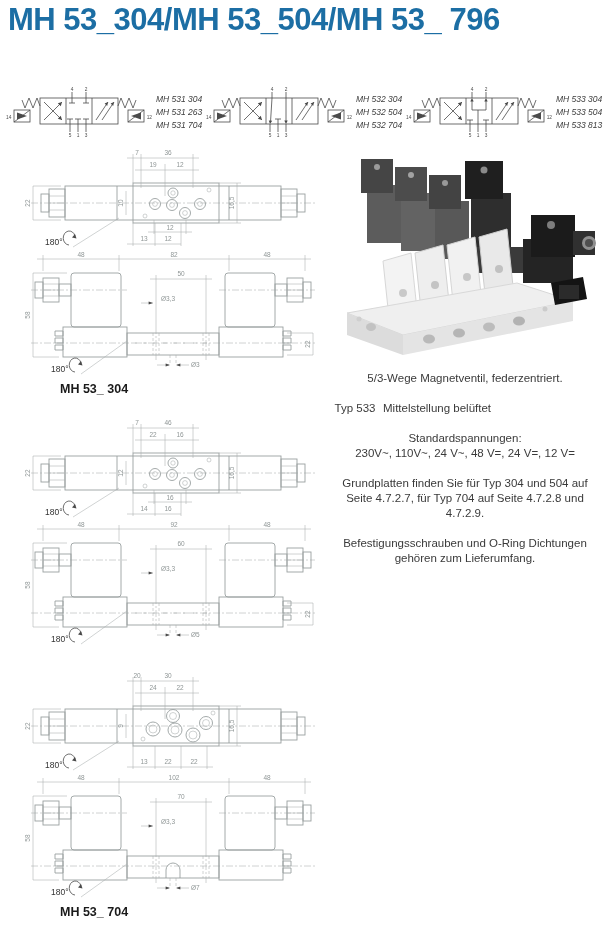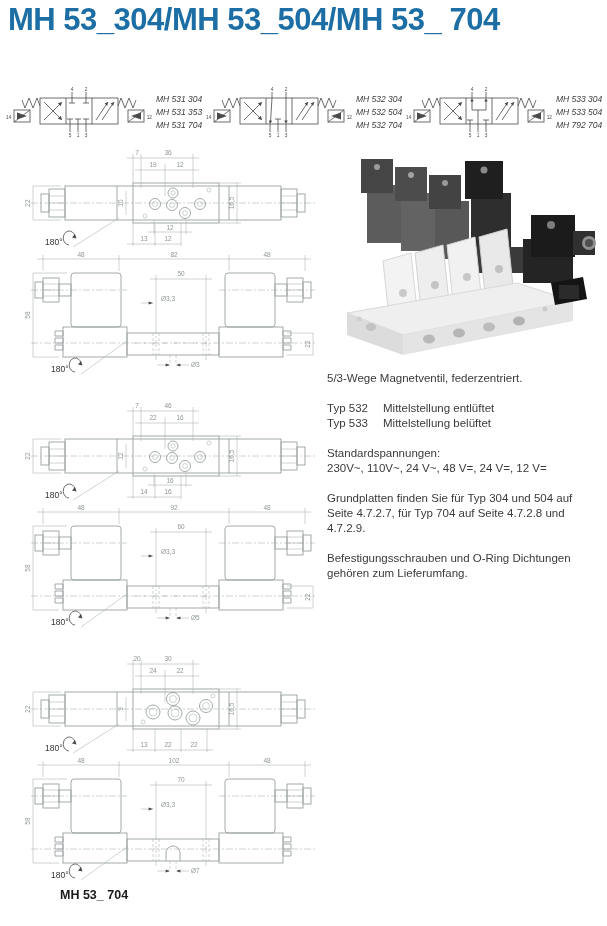--- a/index.html
+++ b/index.html
@@ -14,41 +14,41 @@
   .symbols-row{position:absolute;left:4px;top:58px;width:600px;display:flex;margin-top:28px;}
   .symbol{display:flex;align-items:center;width:200px;}
   .symbol svg{flex:0 0 auto;}
   .symbol-labels{font-size:8.5px;font-style:italic;color:#3c3c3c;line-height:13px;margin-left:2px;white-space:nowrap;}
   .left-col{position:absolute;left:22px;top:146px;width:302px;}
   .drawing{margin-bottom:20px;}
   .drawing svg{display:block;}
   .caption{font-size:12.5px;font-weight:700;color:#1a1a1a;margin:3px 0 0 38px;}
   .right-col{position:absolute;left:327px;top:143px;width:276px;}
   .photo{margin-left:10px;}
-  .desc{margin-top:12px;font-size:11.5px;line-height:15px;color:#3a3a3a;}
+  .desc{margin-top:12px;font-size:11.5px;line-height:15px;color:#3a3a3a;text-align:center;}
   .para{margin:0 0 15px 0;white-space:pre-line;}
   .type-table{margin:0 0 15px 0;}
   .type-row{display:flex;}
   .type-row .typ{width:56px;flex:0 0 auto;}
   
   svg text{font-family:"Liberation Sans",sans-serif;}
   .dim{font-size:6.5px;fill:#8f9696;}
   .rot{font-size:8.5px;fill:#333333;}
   .oln{stroke:#9aa0a0;stroke-width:0.9;fill:none;}
   .thin{stroke:#a8aeae;stroke-width:0.55;fill:none;}
   .dash{stroke:#a8aeae;stroke-width:0.55;fill:none;stroke-dasharray:7 2 2 2;}
   .hdash{stroke:#a8aeae;stroke-width:0.55;fill:none;stroke-dasharray:3 2;}
   .sym{stroke:#4a4a4a;stroke-width:0.8;fill:none;}
   .symf{fill:#4a4a4a;stroke:none;}
   .plab{font-size:4.8px;fill:#4a4a4a;}
 </style>
 </head>
 <body>
 
-<div class="title">MH 53_304/MH 53_504/MH 53_ 704</div>
+<div class="title">MH 53_304/MH 53_504/MH 53_ 796</div>
 
 <div class="symbols-row">
 
   <div class="symbol">
     <svg width="150" height="52" viewBox="0 0 150 52">
       <rect class="sym" x="36" y="12" width="78" height="26"></rect>
       <line class="sym" x1="62" y1="12" x2="62" y2="38"></line>
       <line class="sym" x1="88" y1="12" x2="88" y2="38"></line>
       <line class="sym" x1="68" y1="6" x2="68" y2="12"></line>
         <line class="sym" x1="82" y1="6" x2="82" y2="12"></line>
@@ -78,21 +78,21 @@
       <text class="plab" x="68" y="5" text-anchor="middle">4</text>
       <text class="plab" x="82" y="5" text-anchor="middle">2</text>
       <text class="plab" x="66" y="51" text-anchor="middle">5</text>
       <text class="plab" x="74" y="51" text-anchor="middle">1</text>
       <text class="plab" x="82" y="51" text-anchor="middle">3</text>
       <text class="plab" x="2" y="33">14</text>
       <text class="plab" x="148" y="33" text-anchor="end">12</text>
     </svg>
     <div class="symbol-labels">
       <div>MH 531 304</div>
-      <div>MH 531 353</div>
+      <div>MH 531 263</div>
       <div>MH 531 704</div>
     </div>
   </div>
 
   <div class="symbol">
     <svg width="150" height="52" viewBox="0 0 150 52">
       <rect class="sym" x="36" y="12" width="78" height="26"></rect>
       <line class="sym" x1="62" y1="12" x2="62" y2="38"></line>
       <line class="sym" x1="88" y1="12" x2="88" y2="38"></line>
       <line class="sym" x1="68" y1="6" x2="68" y2="12"></line>
@@ -172,21 +172,21 @@
       <text class="plab" x="82" y="5" text-anchor="middle">2</text>
       <text class="plab" x="66" y="51" text-anchor="middle">5</text>
       <text class="plab" x="74" y="51" text-anchor="middle">1</text>
       <text class="plab" x="82" y="51" text-anchor="middle">3</text>
       <text class="plab" x="2" y="33">14</text>
       <text class="plab" x="148" y="33" text-anchor="end">12</text>
     </svg>
     <div class="symbol-labels">
       <div>MH 533 304</div>
       <div>MH 533 504</div>
-      <div>MH 792 704</div>
+      <div>MH 533 813</div>
     </div>
   </div>
 </div>
 
 <div class="left-col">
 
   <div class="drawing">
     <svg width="302" height="105" viewBox="0 0 300 105">
 
       <line class="dash" x1="8" y1="57" x2="292" y2="57"></line>
@@ -298,20 +298,21 @@
       <polygon class="symf" points="147,114 142.6,112.6 142.6,115.4" fill="#a8aeae"></polygon>
       <line class="thin" x1="154" y1="114" x2="166" y2="114"></line>
       <polygon class="symf" points="153,114 157.4,112.6 157.4,115.4" fill="#a8aeae"></polygon>
       <text class="dim" x="168" y="116">Ø3</text>
 
       <text class="rot" x="28" y="121">180°</text>
       <path class="sym" d="M52,121 a6,7 0 1 1 6,-9" fill="none"></path>
       <polygon class="symf" points="58,110 55,113.5 59.5,114.5"></polygon>
       <line class="thin" x1="58" y1="123" x2="104" y2="90"></line>
     </svg>
+    <div class="caption">MH 53_ 304</div>
   </div>
 
   <div class="drawing">
     <svg width="302" height="105" viewBox="0 0 300 105">
       <line class="dash" x1="8" y1="57" x2="292" y2="57"></line>
       <rect class="oln" x="42" y="40" width="216" height="34"></rect>
       <rect class="oln" x="110" y="37" width="86" height="40"></rect>
       <line class="oln" x1="94" y1="40" x2="94" y2="74"></line>
       <line class="oln" x1="206" y1="40" x2="206" y2="74"></line>
       <rect class="oln" x="18" y="48" width="8" height="18"></rect>
@@ -581,24 +582,20 @@
         <polygon points="214,140 246,134 250,156 218,162" fill="#141414"></polygon>
         <rect x="222" y="142" width="20" height="14" fill="#2b2b2b"></rect>
       </g>
     </svg>
   </div>
 
   <div class="desc">
     <p class="para">5/3-Wege Magnetventil, federzentriert.</p>
     <div class="type-table">
       <div class="type-row">
-        <span class="typ">Typ 532</span>
-        <span>Mittelstellung entlüftet</span>
-      </div>
-      <div class="type-row">
         <span class="typ">Typ 533</span>
         <span>Mittelstellung belüftet</span>
       </div>
     </div>
     <p class="para">Standardspannungen:
 230V~, 110V~, 24 V~, 48 V=, 24 V=, 12 V=</p>
     <p class="para">Grundplatten finden Sie für Typ 304 und 504 auf
 Seite 4.7.2.7, für Typ 704 auf Seite 4.7.2.8 und
 4.7.2.9.</p>
     <p class="para">Befestigungsschrauben und O-Ring Dichtungen

